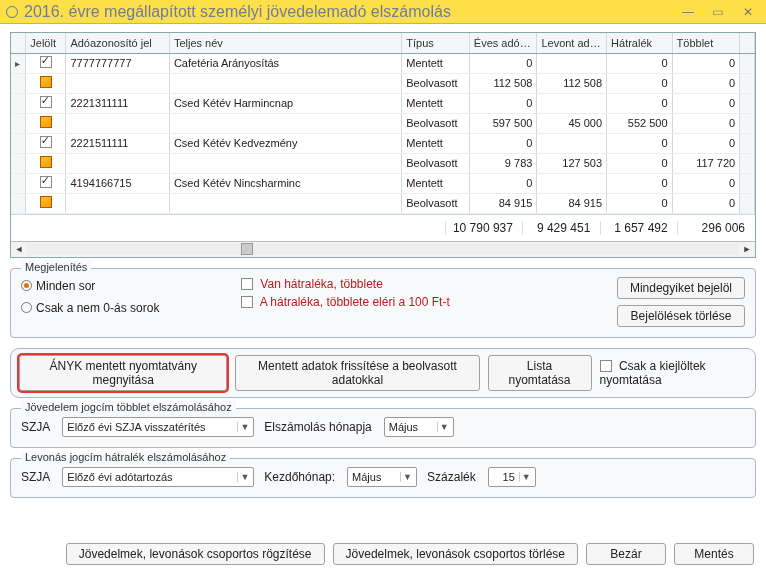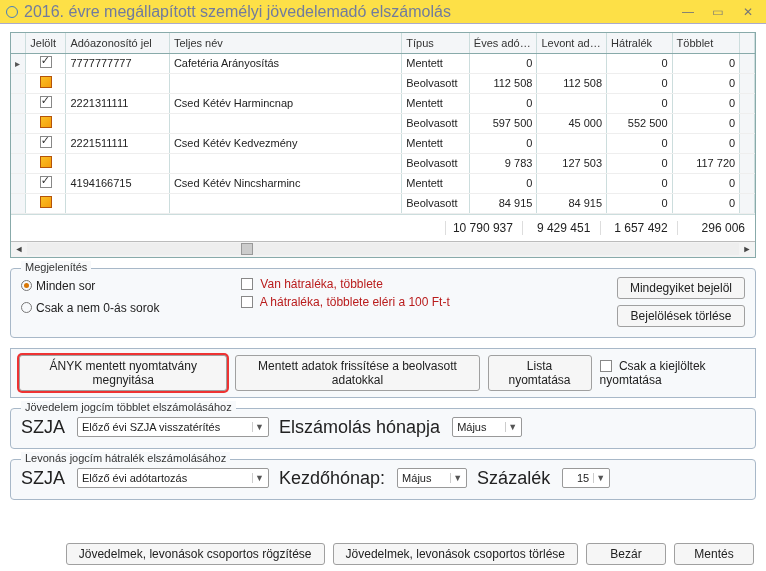--- a/index.html
+++ b/index.html
@@ -172,27 +172,27 @@
     border:1px solid #999; background:#fff;
     height:20px; padding:0 2px 0 4px; border-radius:2px;
   }
   .dropdown .val { min-width:100px; padding-right:4px; font-size:11px;}
   .dropdown .dd-arrow {
     width:14px; text-align:center; font-size:9px; color:#555;
     border-left:1px solid #ccc;
   }
   .dropdown.narrow .val { min-width:48px; }
   .dropdown.num .val { min-width:26px; text-align:right;}
-  label.inline { font-size:18px; margin-right:2px;}
+  label.inline { font-size:12px; margin-right:2px;}
   .middle-actions {
     display:flex; align-items:center; gap:8px;
     margin-top:10px;
     border:1px solid #a8b8c8;
     background:#f7f9fb;
-    border-radius:0;
+    border-radius:9px;
     padding:6px 8px;
   }
   .footer {
     position:absolute;
     bottom:6px; left:0; right:0;
     display:flex;
     justify-content:flex-end;
     gap:8px;
     padding:0 12px;
   }

